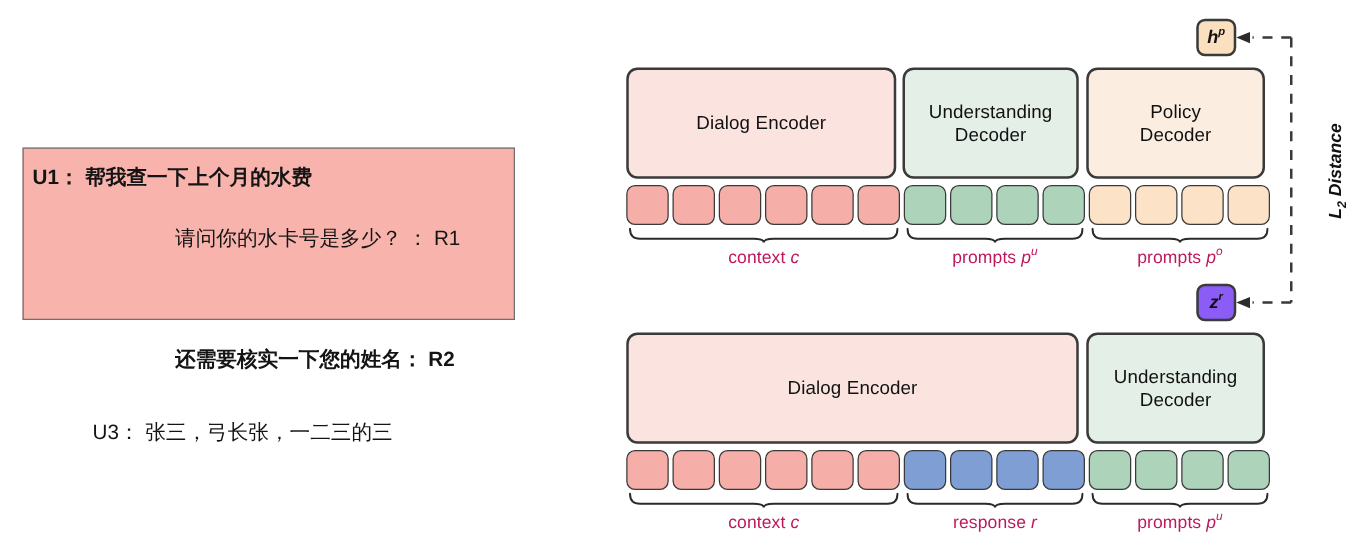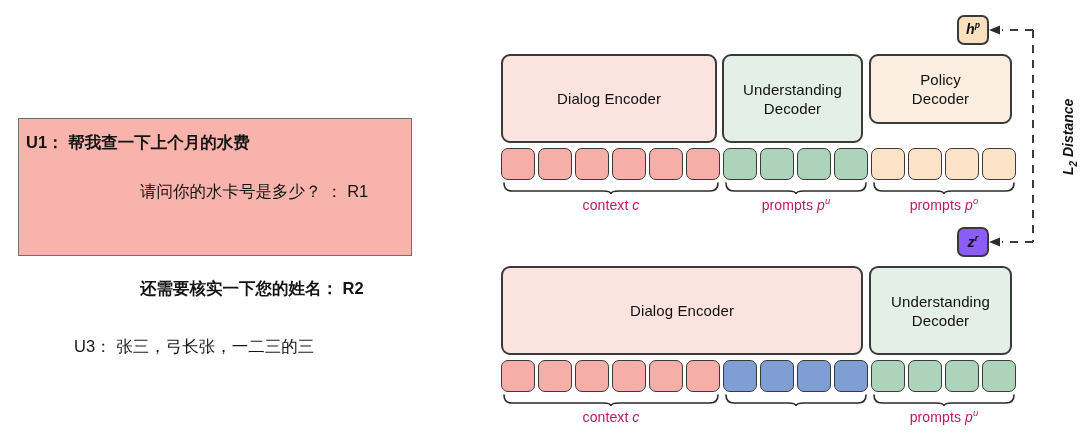--- a/index.html
+++ b/index.html
@@ -183,36 +183,36 @@
       <path d="M 563 242 L 532 242" stroke="#3a3a3a" stroke-width="2" stroke-dasharray="8 7" fill="none"></path>
 
       <path d="M 519 30 L 530 25.5 L 530 34.5 Z" fill="#2b2b2b"></path>
       <path d="M 519 242 L 530 237.5 L 530 246.5 Z" fill="#2b2b2b"></path>
     </svg>
 
     <div class="l2-label" style="left: 590px; top: 175px;">
       <span><i>L</i><sub>2</sub> Distance</span>
     </div>
 
-    <div class="latent-box" style="left: 487px; top: 15px; background: #FBE0C0; font-family: Liberation Mono, monospace;">
+    <div class="latent-box" style="left: 487px; top: 15px; background: #FBE0C0;">
       <span>h<sup>p</sup></span>
     </div>
 
     <div class="enc-block" style="left: 31px; top: 54px; width: 216px; height: 89px; background: #FBE4E0;">
       <span>Dialog Encoder</span>
     </div>
 
     <div class="enc-block" style="left: 252px; top: 54px; width: 141px; height: 89px; background: #E4EFE7;">
       <span>
         <span>Understanding</span><br>
         <span>Decoder</span>
       </span>
     </div>
 
-    <div class="enc-block" style="left: 399px; top: 54px; width: 143px; height: 70px; background: #FBEDDF;">
+    <div class="enc-block" style="left: 399px; top: 54px; width: 143px; height: 89px; background: #FBEDDF;">
       <span>
         <span>Policy</span><br>
         <span>Decoder</span>
       </span>
     </div>
 
     <div class="token" style="left:31px;  top:148px; background:#F5AFA8;"></div>
     <div class="token" style="left:68px;  top:148px; background:#F5AFA8;"></div>
     <div class="token" style="left:105px; top:148px; background:#F5AFA8;"></div>
     <div class="token" style="left:142px; top:148px; background:#F5AFA8;"></div>
@@ -299,18 +299,21 @@
     </div>
     <div class="brace-group" style="left:403px; top:394px; width:142px;">
       <svg width="142" height="13" viewBox="0 0 142 13">
         <path d="M1 1 Q1 9 9 9 L63 9 Q71 9 71 12 Q71 9 79 9 L133 9 Q141 9 141 1" fill="none" stroke="#2b2b2b" stroke-width="1.6" stroke-linecap="round"></path>
       </svg>
     </div>
 
     <div class="grp-label" style="left:33px; top:409px; width:216px;">
       <span>context </span><i>c</i>
     </div>
+    <div class="grp-label" style="left:255px; top:409px; width:142px;">
+      <span>response </span><i>r</i>
+    </div>
     <div class="grp-label" style="left:403px; top:409px; width:142px;">
       <span>prompts </span><i>p</i><sup>u</sup>
     </div>
 
   </div>
 </div>
 
 </body></html>

